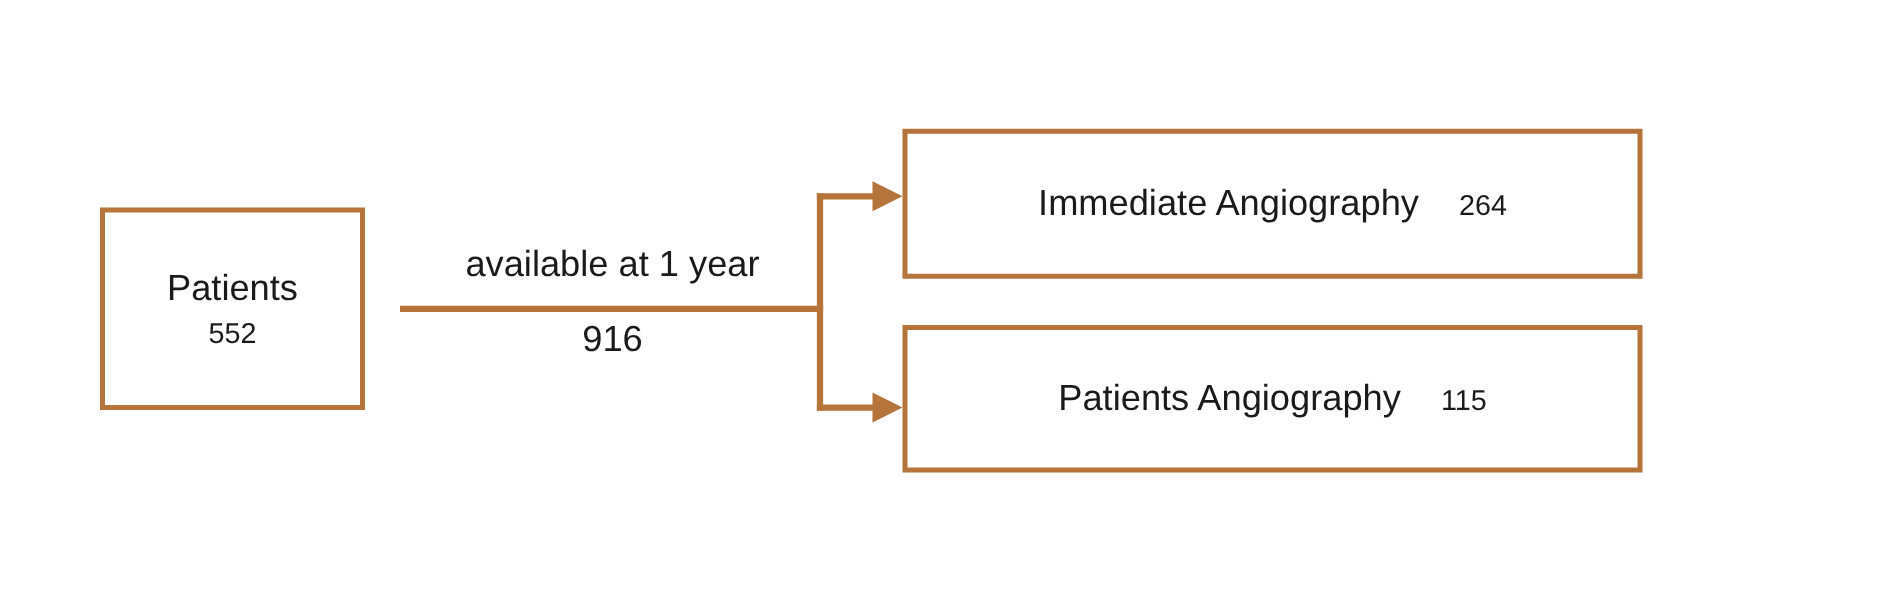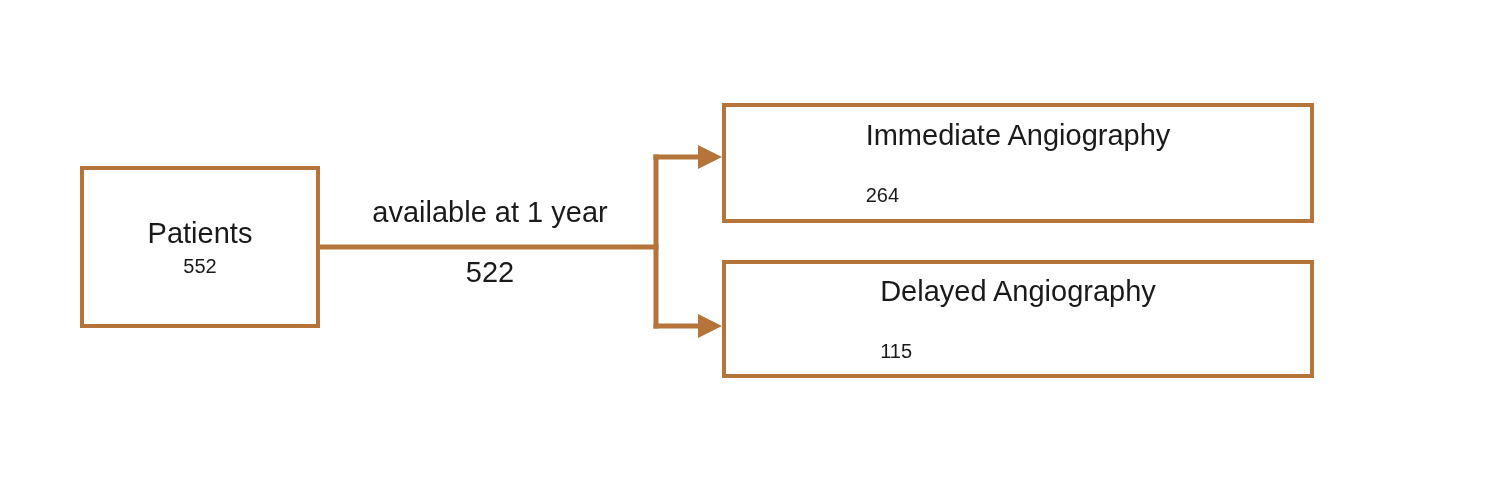--- a/index.html
+++ b/index.html
@@ -39,45 +39,45 @@
   .node-box {
     position: absolute;
     border: 4px solid var(--accent);
     background: var(--bg);
     display: flex;
     align-items: center;
     justify-content: center;
   }
   .patients-box {
     left: 80px; top: 166px;
-    width: 240px; height: 162px;
+    width: 212px; height: 162px;
     flex-direction: column;
     line-height: 1.35;
   }
   .branch-box-top {
     left: 722px; top: 103px;
     width: 592px; height: 120px;
   }
   .branch-box-bottom {
     left: 722px; top: 260px;
     width: 592px; height: 118px;
   }
   .box-row {
     display: flex;
-    flex-direction: column;
+    flex-direction: row;
     align-items: baseline;
     gap: 32px;
     justify-content: flex-end;
   }
   .node-label {
     font-size: 29px;
     color: var(--text);
   }
   .node-count {
-    font-size: 20px;
+    font-size: 23px;
     color: var(--text);
   }
   .bold { font-weight: normal; }
   .edge-label {
     position: absolute;
     left: 330px;
     width: 320px;
     text-align: center;
     font-size: 29px;
     color: var(--text);
@@ -98,29 +98,29 @@
     <polygon class="arrowhead" points="698,145 698,169 722,157"></polygon>
     <polygon class="arrowhead" points="698,314 698,338 722,326"></polygon>
   </svg>
 
   <div class="node-box patients-box">
     <div class="node-label">Patients</div>
     <div class="node-count bold">552</div>
   </div>
 
   <div class="edge-label edge-label-top">available at 1 year</div>
-  <div class="edge-label edge-label-bottom">522</div>
+  <div class="edge-label edge-label-bottom">916</div>
 
   <div class="node-box branch-box-top">
     <div class="box-row">
       <span class="node-label">Immediate Angiography</span>
       <span class="node-count">264</span>
     </div>
   </div>
 
   <div class="node-box branch-box-bottom">
     <div class="box-row">
-      <span class="node-label">Delayed Angiography</span>
+      <span class="node-label">Patients Angiography</span>
       <span class="node-count">115</span>
     </div>
   </div>
 
 </div>
 
 </body></html>

